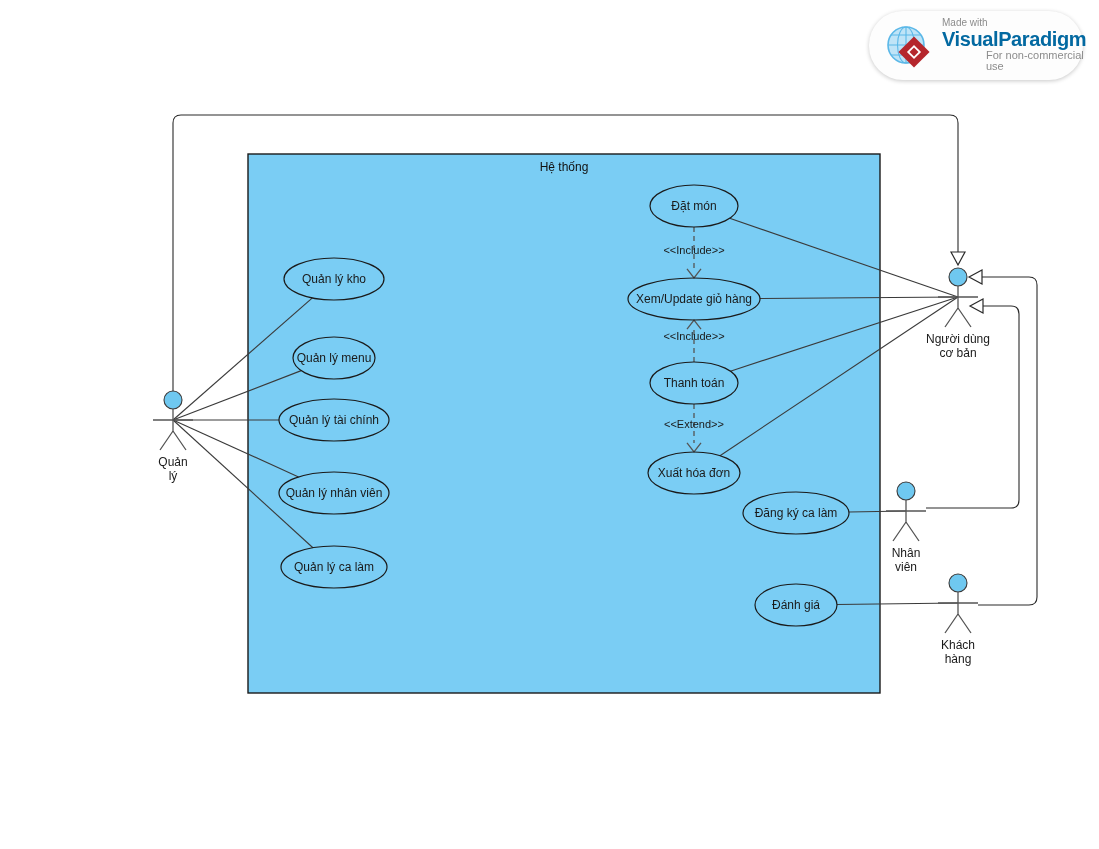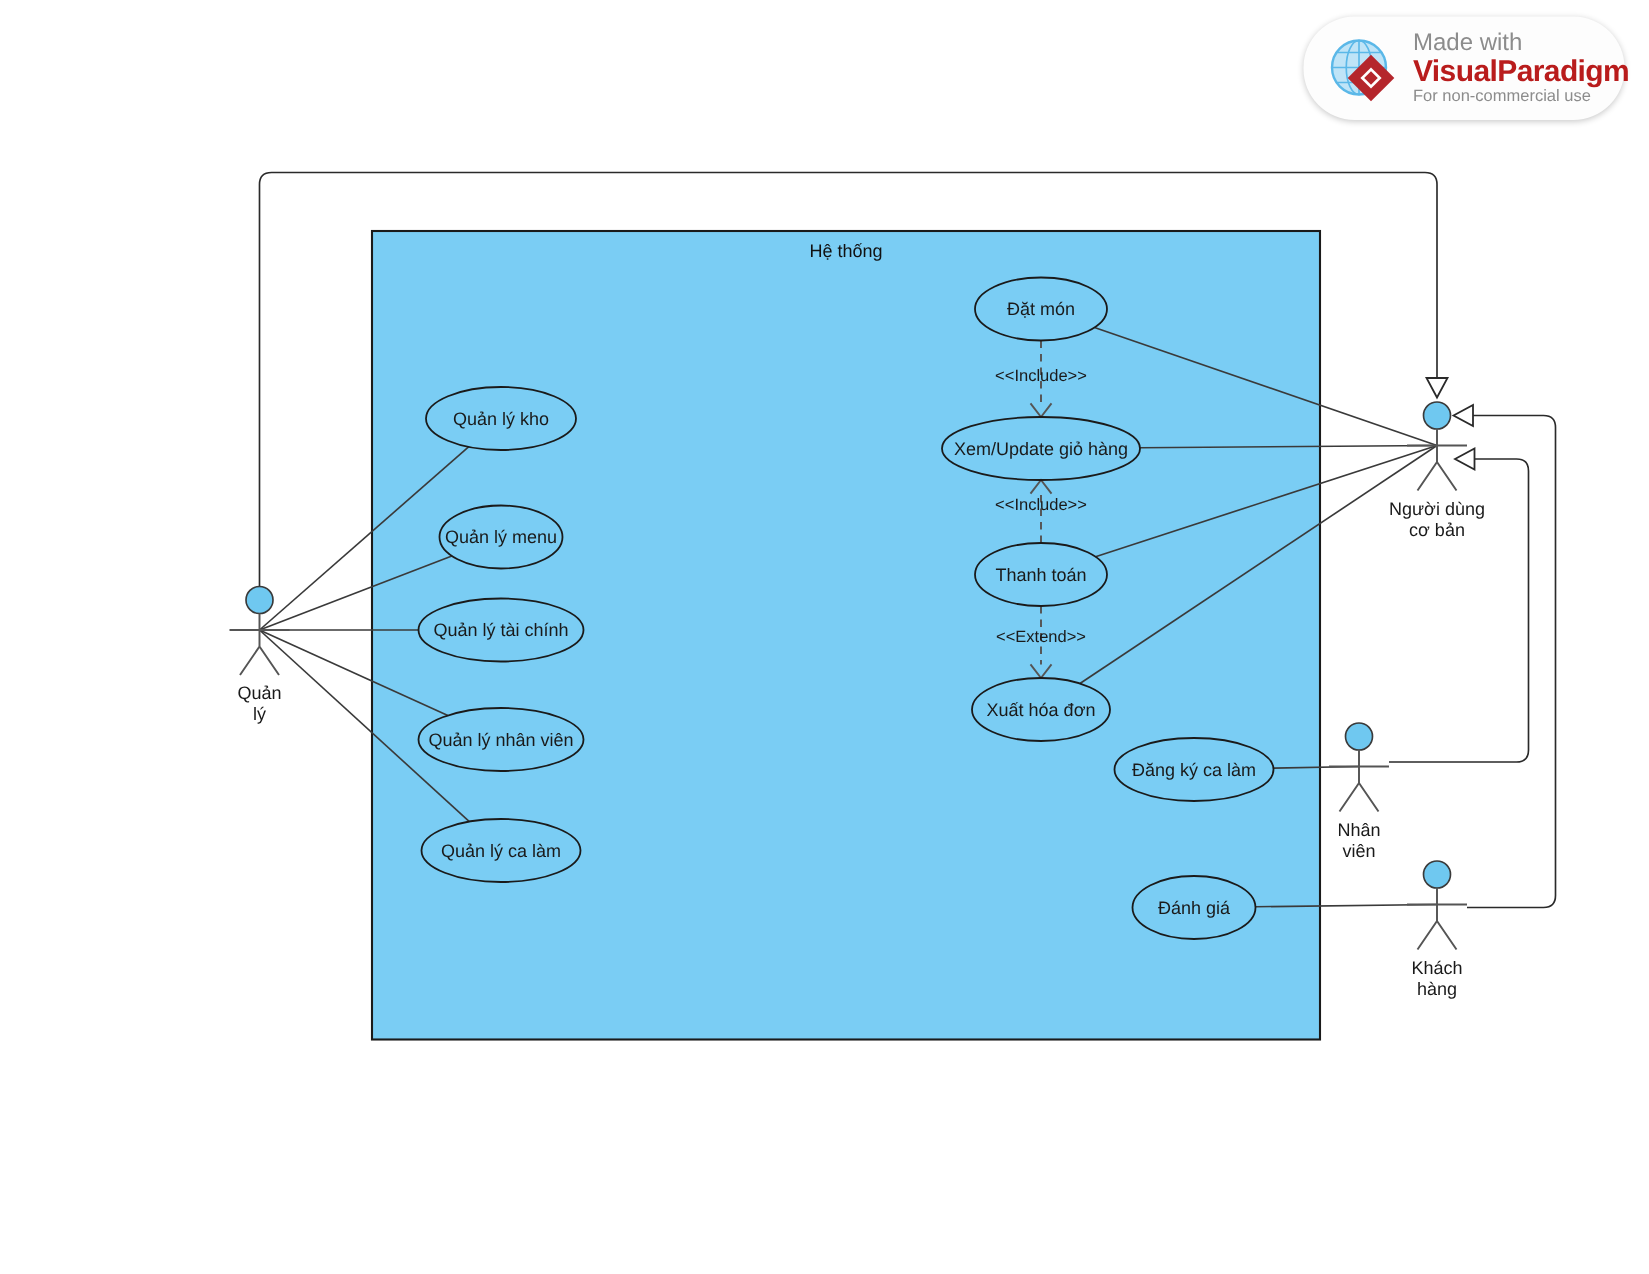--- a/index.html
+++ b/index.html
@@ -110,35 +110,36 @@
     height: 50px;
     flex: 0 0 50px;
     position: relative;
   }
   #vp-badge .vp-text {
     margin-left: 9px;
     line-height: 1.06;
   }
   .vp-made {
     font-family: "Liberation Sans", sans-serif;
-    font-size: 16px;
+    font-size: 10px;
     color: #8c8c8c;
   }
   .vp-title {
     font-family: "Liberation Sans", sans-serif;
     font-size: 20px;
     font-weight: bold;
-    color: #b91c1c;
+    color: #0369a1;
     letter-spacing: -0.4px;
     text-align: right;
   }
   .vp-sub {
     font-family: "Liberation Sans", sans-serif;
     font-size: 11px;
     color: #8c8c8c;
+    margin-left: 44px;
   }
 </style>
 </head>
 <body>
 
 <div id="diagram-root">
   <svg width="1099" height="849" viewBox="0 0 1099 849">
 
     <g>
       <rect id="sys-rect" class="sys-rect" x="248" y="154" width="632" height="539" fill="#7ACDF4" stroke="#1a1a1a"></rect>

